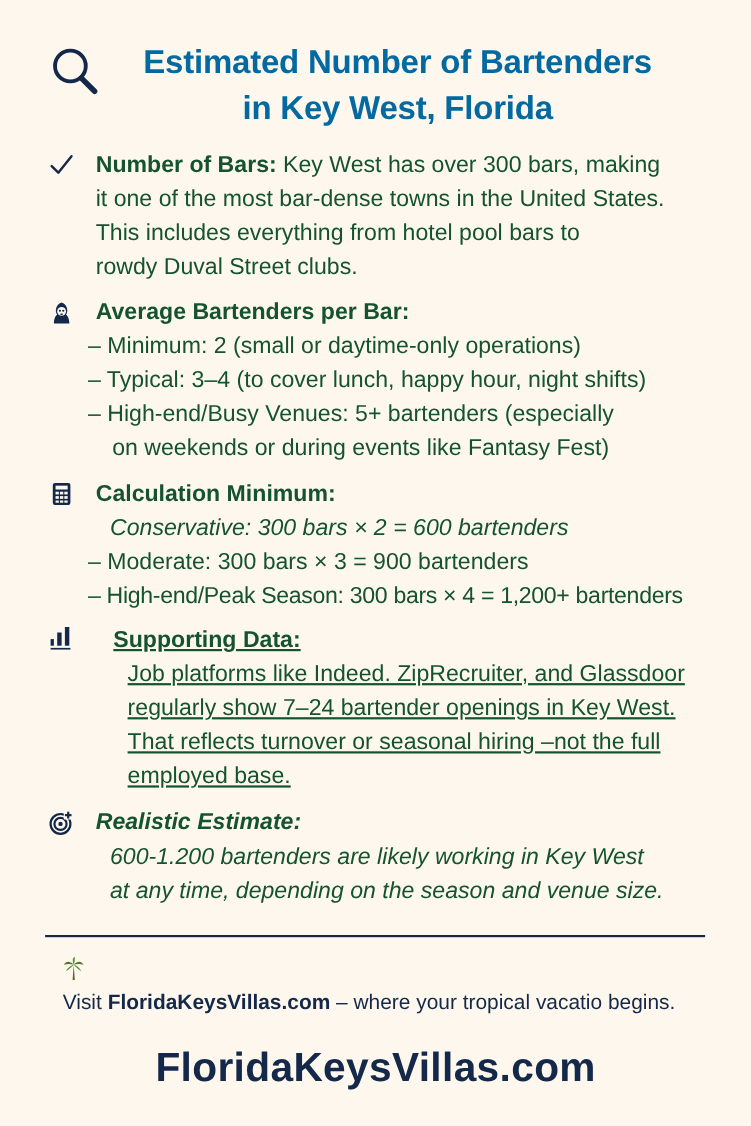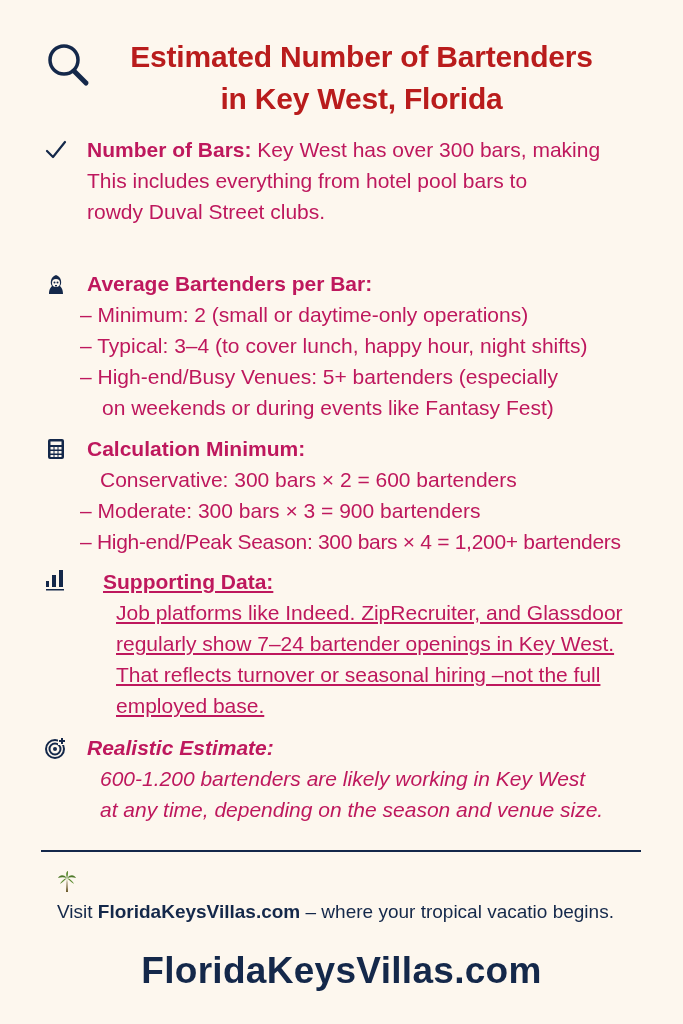--- a/index.html
+++ b/index.html
@@ -12,30 +12,30 @@
     }
     .title-wrap {
       position: absolute; top: 36px; left: 0; width: 683px;
       text-align: center;
     }
     .title-icon {
       position: absolute; left: 44px; top: 4px; width: 52px; height: 50px;
     }
     .title {
       font-weight: bold; font-size: 30px; line-height: 42px;
-      color: #b91c1c; margin: 0; padding-left: 50px; padding-right: 10px;
+      color: #0369a1; margin: 0; padding-left: 50px; padding-right: 10px;
       letter-spacing: -0.2px;
     }
     .section { position: absolute; left: 0; width: 683px; }
     .sec-icon {
       position: absolute; left: 44px; width: 24px; height: 24px;
     }
     .sec-body {
       position: absolute; left: 87px; right: 8px;
-      font-size: 21px; line-height: 31px; color: #be185d;
+      font-size: 21px; line-height: 31px; color: #14532d;
     }
     .sec-head { font-weight: bold; }
     .line { white-space: nowrap; }
     .divider {
       position: absolute; top: 850px; left: 41px; width: 600px; height: 2px;
       background: #14284a;
     }
     .promo {
       position: absolute; top: 870px; left: 57px; right: 10px;
       font-size: 19px; line-height: 28px; color: #14284a;
@@ -59,20 +59,21 @@
     <span>in Key West, Florida</span>
   </h1>
 </div>
 
 <div class="section" style="top:134px;">
   <svg class="sec-icon" style="top:4px;" viewBox="0 0 24 24">
     <polyline points="3,13 9,19 21,4" fill="none" stroke="#14284a" stroke-width="2.2" stroke-linecap="round" stroke-linejoin="round"></polyline>
   </svg>
   <div class="sec-body">
     <div class="line"><span class="sec-head">Number of Bars:</span><span> Key West has over 300 bars, making</span></div>
+    <div class="line">it one of the most bar-dense towns in the United States.</div>
     <div class="line">This includes everything from hotel pool bars to</div>
     <div class="line">rowdy Duval Street clubs.</div>
   </div>
 </div>
 
 <div class="section" style="top:268px;">
   <svg class="sec-icon" style="top:4px;" viewBox="0 0 24 24">
     <path d="M5 22 C5 17 7 15 8 14 C6 12 6 5 12 3 C18 5 18 12 16 14 C17 15 19 17 19 22 Z" fill="#14284a"></path>
     <circle cx="12" cy="11" r="4" fill="#fdf7ee"></circle>
     <circle cx="10.5" cy="10.5" r="1" fill="#14284a"></circle>
@@ -97,21 +98,21 @@
     <rect x="14.5" y="10" width="3" height="2.5" fill="#fdf7ee"></rect>
     <rect x="6.5" y="14" width="3" height="2.5" fill="#fdf7ee"></rect>
     <rect x="10.5" y="14" width="3" height="2.5" fill="#fdf7ee"></rect>
     <rect x="14.5" y="14" width="3" height="2.5" fill="#fdf7ee"></rect>
     <rect x="6.5" y="18" width="3" height="2" fill="#fdf7ee"></rect>
     <rect x="10.5" y="18" width="3" height="2" fill="#fdf7ee"></rect>
     <rect x="14.5" y="18" width="3" height="2" fill="#fdf7ee"></rect>
   </svg>
   <div class="sec-body" style="left:80px;">
     <div class="line sec-head" style="padding-left:7px;">Calculation Minimum:</div>
-    <div class="line" style="padding-left:20px;">Conservative: 300 bars × 2 = 600 bartenders</div>
+    <div class="line" style="padding-left:20px;font-style:italic;">Conservative: 300 bars × 2 = 600 bartenders</div>
     <div class="line">– Moderate: 300 bars × 3 = 900 bartenders</div>
     <div class="line" style="letter-spacing:-0.3px;">– High-end/Peak Season: 300 bars × 4 = 1,200+ bartenders</div>
   </div>
 </div>
 
 <div class="section" style="top:566px;">
   <svg class="sec-icon" style="top:2px;" viewBox="0 0 24 24">
     <rect x="2" y="13" width="3" height="6" fill="#14284a"></rect>
     <rect x="8" y="7" width="4" height="12" fill="#14284a"></rect>
     <rect x="15" y="2" width="4" height="17" fill="#14284a"></rect>

